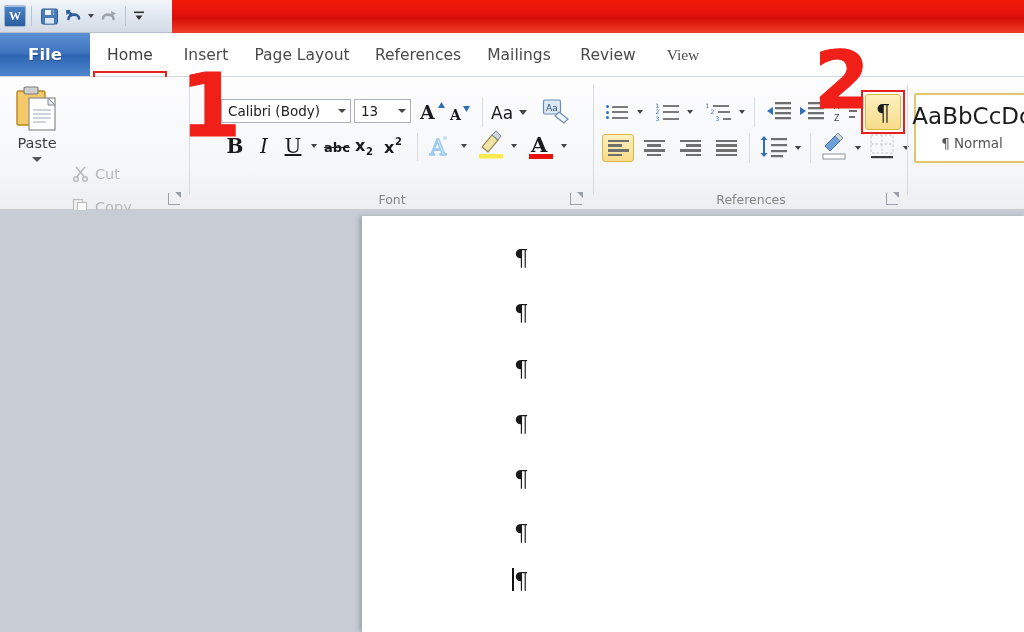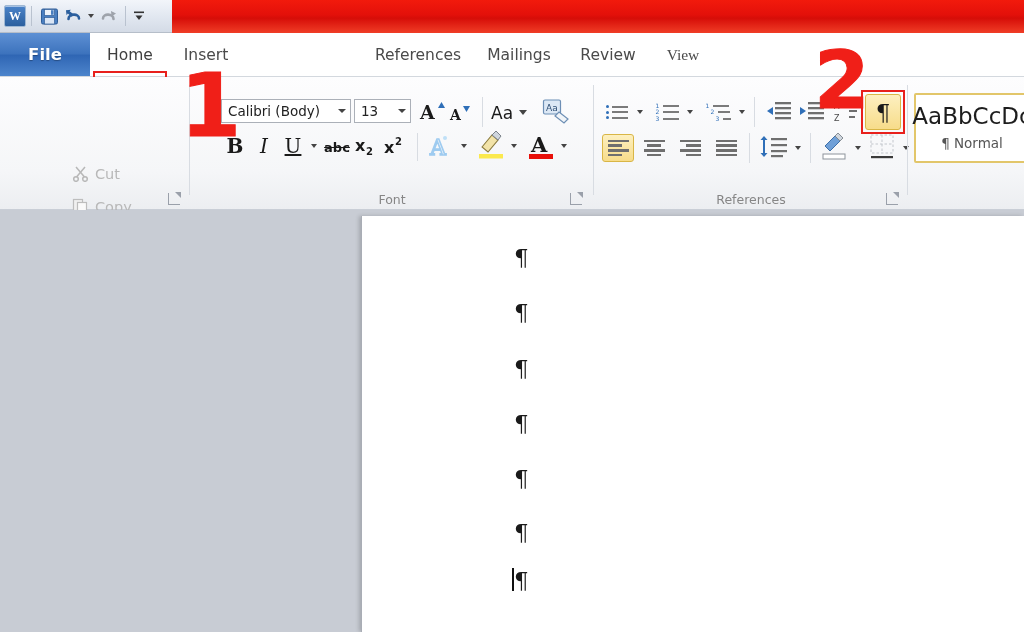--- a/index.html
+++ b/index.html
@@ -200,30 +200,47 @@
           <path d="M2.5 5.5 L9.5 5.5 L6 10 Z" fill="#333"></path>
         </svg>
       </div>
     </div>
   </div>
 
   <div class="tabstrip">
     <div class="tab-file">File</div>
     <div class="tab active" style="left:92px;width:76px;">Home</div>
     <div class="tab" style="left:176px;width:60px;">Insert</div>
+    <div class="tab" style="left:244px;width:116px;">Page Layout</div>
     <div class="tab" style="left:478px;width:82px;">Mailings</div>
     <div class="tab" style="left:368px;width:100px;">References</div>
     <div class="tab" style="left:570px;width:76px;">Review</div>
     <div class="tab" style="left:654px;width:58px;font-family:Liberation Serif, serif;">View</div>
     <div class="redbox" style="left:93px;top:38px;width:74px;height:42px;"></div>
   </div>
 
   <div class="ribbon">
 
     <div class="grp" style="left:0px;width:190px;">
+      <div class="paste-btn">
+        <svg width="44" height="48" viewBox="0 0 44 48">
+          <rect x="2" y="6" width="28" height="34" rx="2" fill="#f4c96a" stroke="#b8861f" stroke-width="1.4"></rect>
+          <rect x="9" y="2" width="14" height="7" rx="1.5" fill="#cfcfcf" stroke="#7d7d7d" stroke-width="1.2"></rect>
+          <rect x="14" y="13" width="26" height="32" fill="#ffffff" stroke="#8b8b8b" stroke-width="1.2"></rect>
+          <path d="M33 13 L40 20 L33 20 Z" fill="#dfe6ee" stroke="#8b8b8b" stroke-width="1"></path>
+          <g stroke="#9aa8b8" stroke-width="1">
+            <line x1="18" y1="25" x2="36" y2="25"></line>
+              <line x1="18" y1="29" x2="36" y2="29"></line>
+            <line x1="18" y1="33" x2="36" y2="33"></line>
+              <line x1="18" y1="37" x2="31" y2="37"></line>
+          </g>
+        </svg>
+        <span class="paste-label">Paste</span>
+        <div class="caret-dn"></div>
+      </div>
 
       <div class="cmd" style="left:72px;top:88px;">
         <svg width="17" height="17" viewBox="0 0 17 17">
           <line x1="4" y1="2" x2="12.5" y2="12" stroke="#b8b8b8" stroke-width="1.5"></line>
           <line x1="13" y1="2" x2="4.5" y2="12" stroke="#b8b8b8" stroke-width="1.5"></line>
           <circle cx="4" cy="14" r="2.3" fill="none" stroke="#b8b8b8" stroke-width="1.5"></circle>
           <circle cx="13" cy="14" r="2.3" fill="none" stroke="#b8b8b8" stroke-width="1.5"></circle>
         </svg>
         <span>Cut</span>
       </div>

